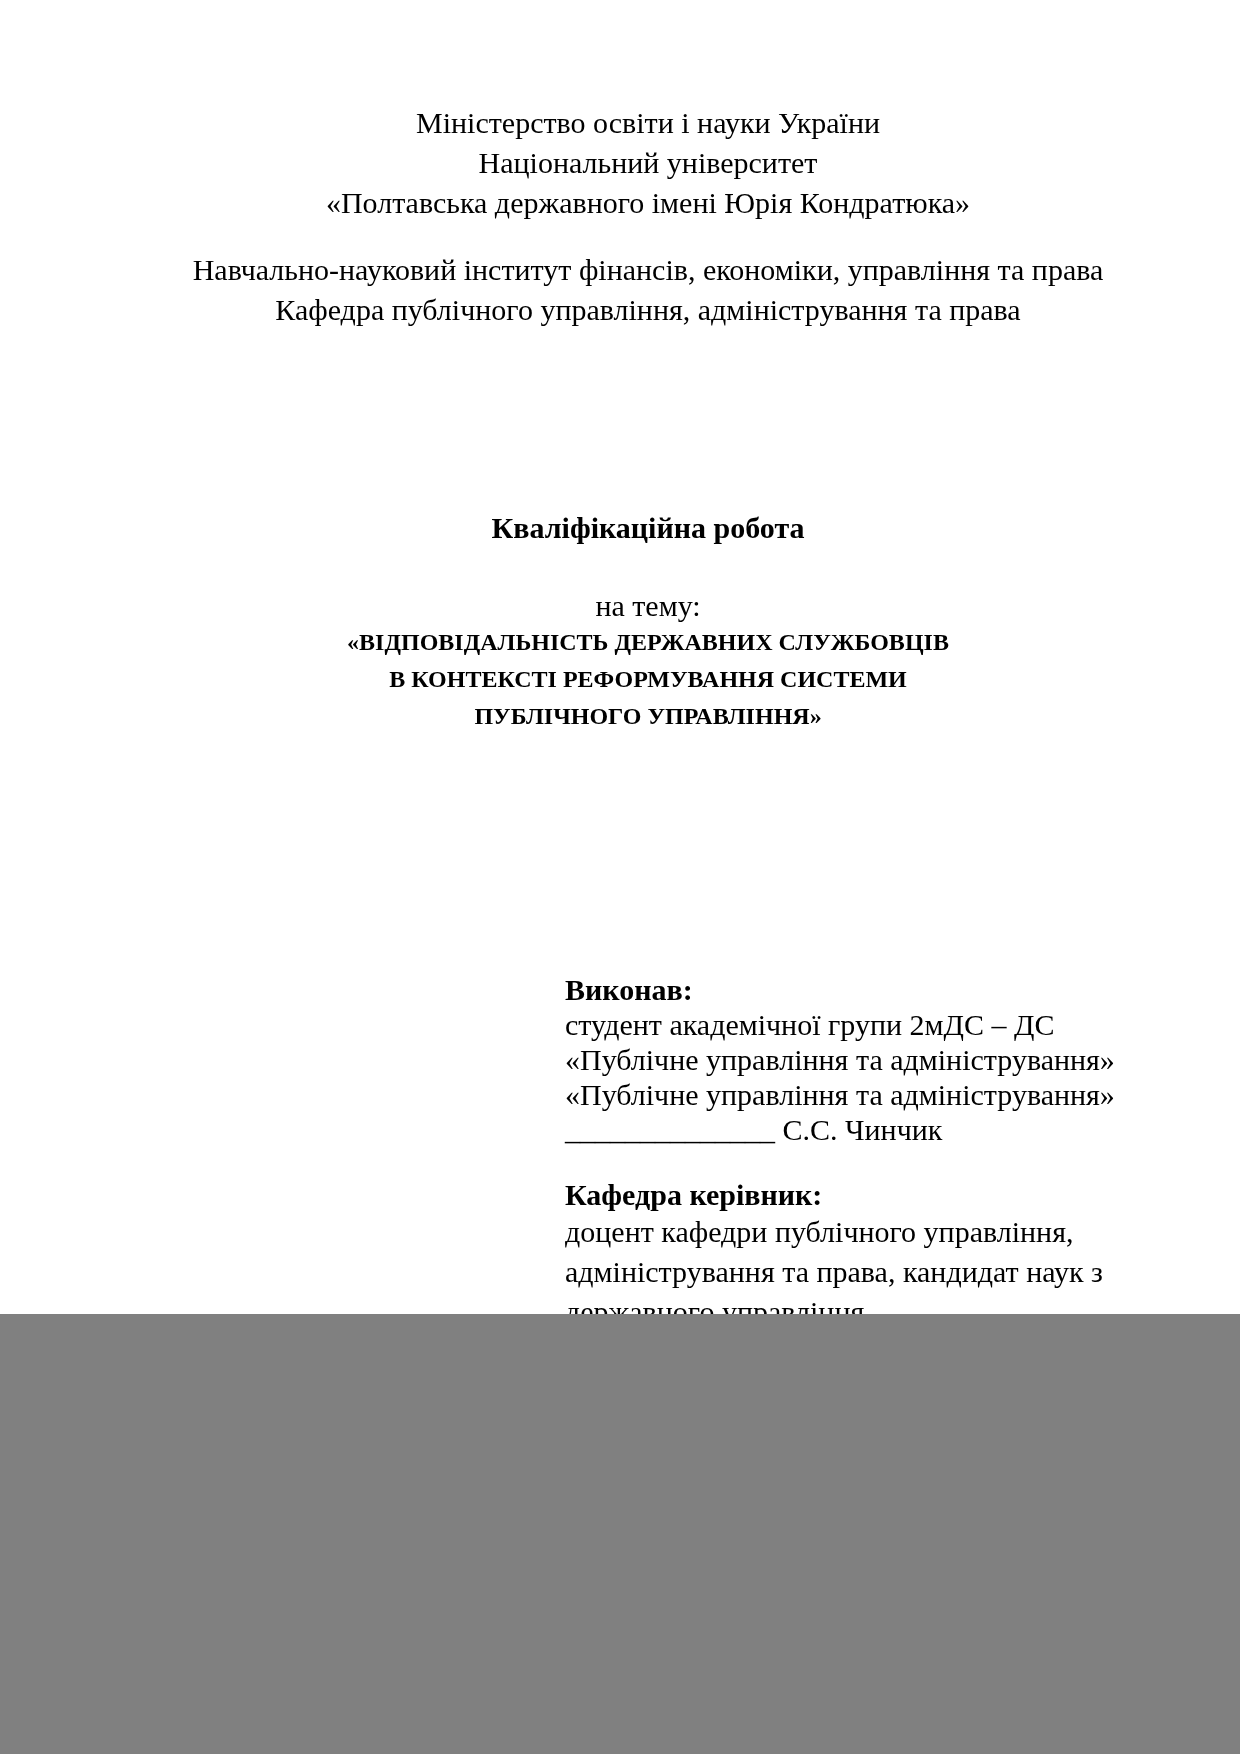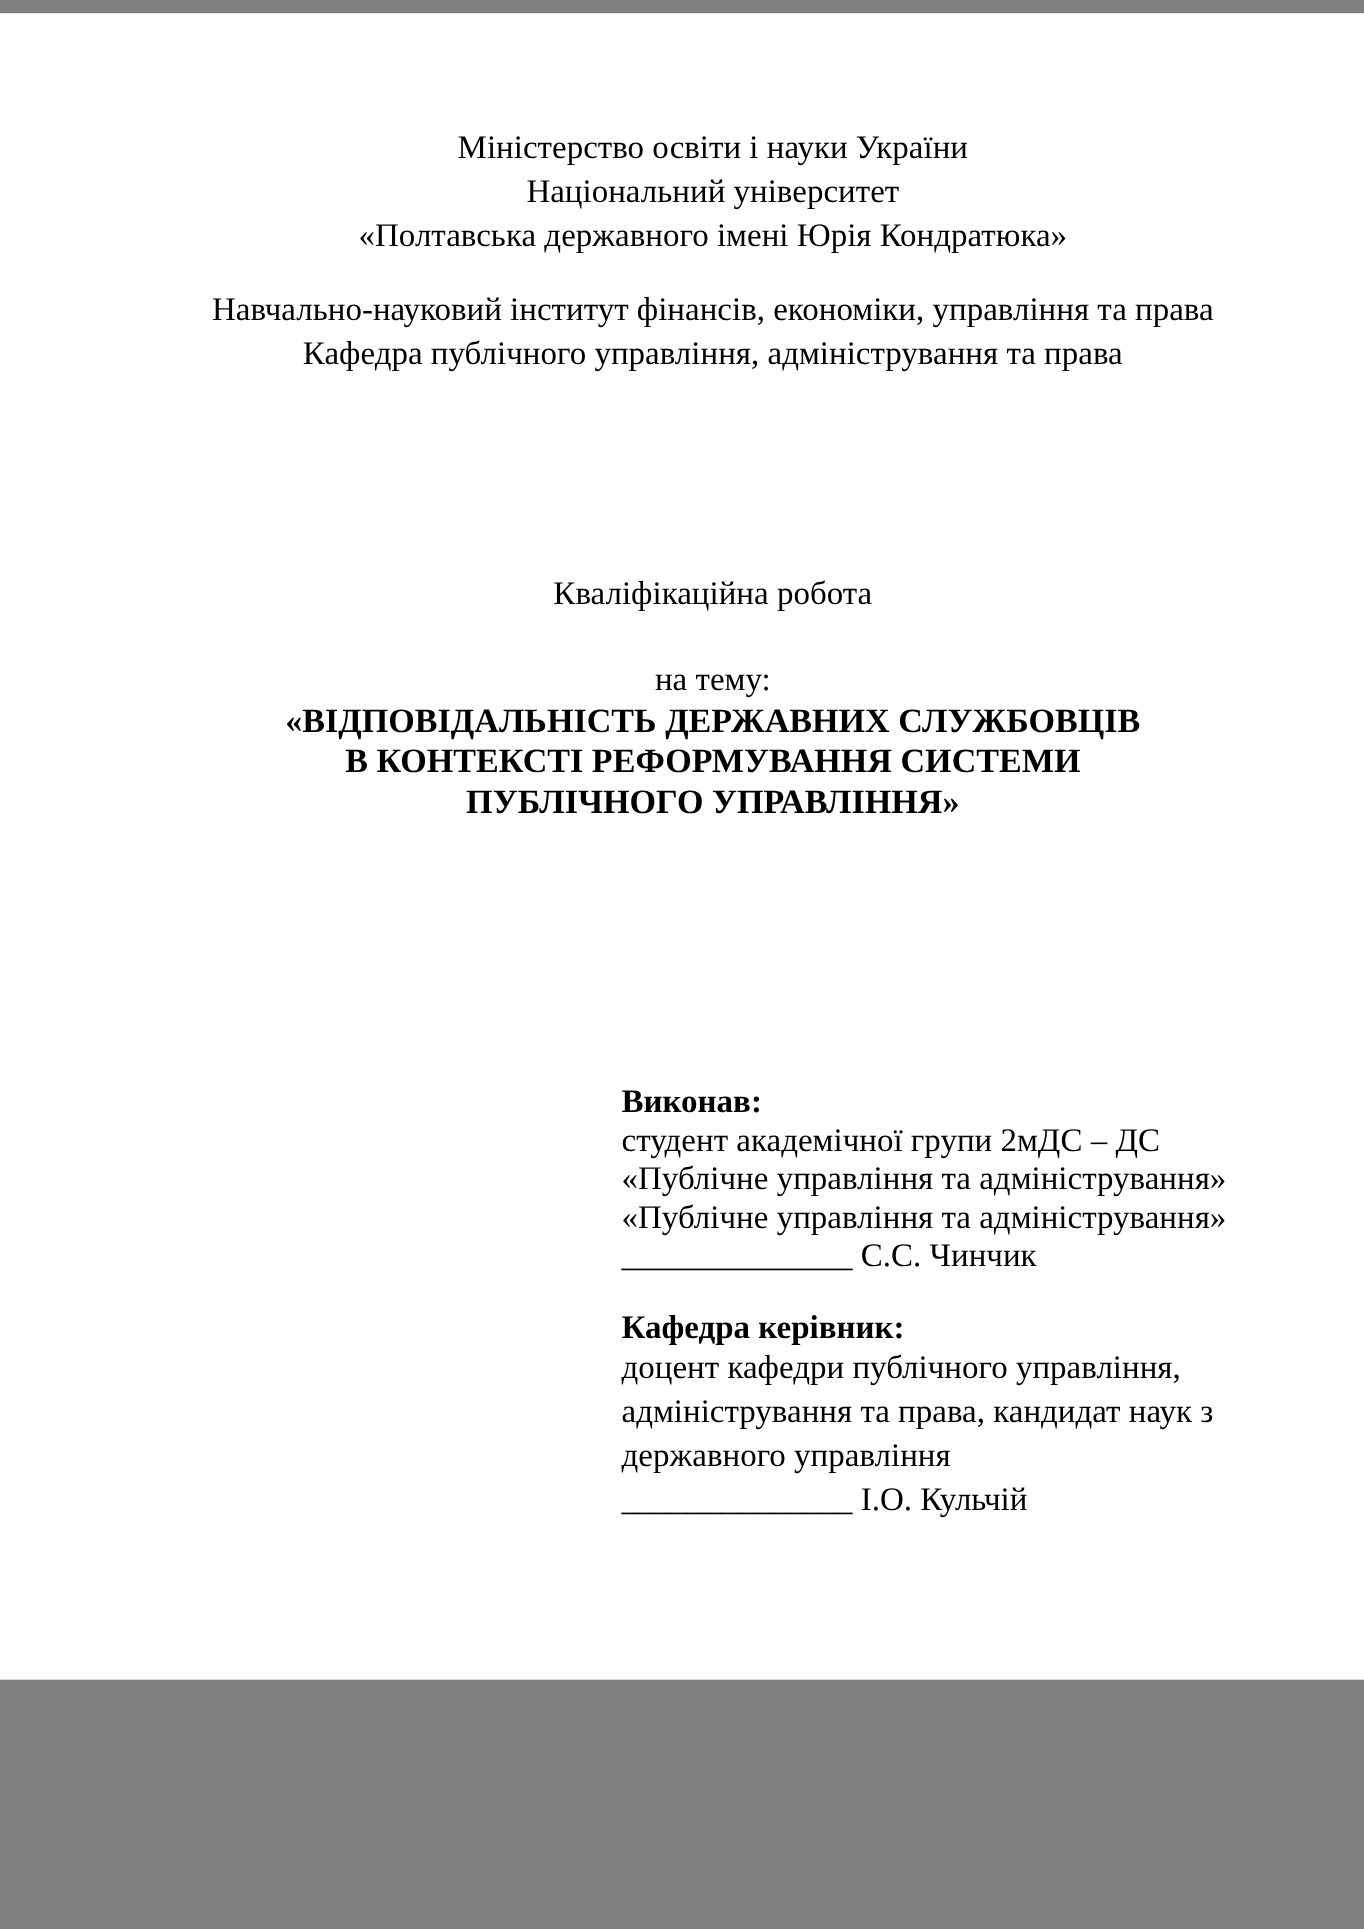--- a/index.html
+++ b/index.html
@@ -3,48 +3,48 @@
 <meta charset="utf-8">
 <style>
   html, body {
     margin: 0;
     padding: 0;
     background: #808080;
   }
   .page {
     position: relative;
     width: 1240px;
-    height: 1515px;
-    margin: 12px auto;
+    height: 1314px;
+    margin: 0 auto;
     background: #ffffff;
     color: #000000;
     font-family: "Liberation Serif", "DejaVu Serif", serif;
     font-size: 30px;
     box-sizing: border-box;
     padding: 103px 92px 0 148px;
     overflow: hidden;
   }
   .center { text-align: center; }
   .hdr-line { line-height: 40px; }
   .institute-line { margin-top: 27px; }
   .work-type {
     margin-top: 180px;
     line-height: 35px;
-    font-weight: normal;
+    font-weight: bold;
     text-align: center;
   }
   .topic-block {
     margin-top: 42px;
     text-align: center;
   }
   .topic-label { line-height: 37px; }
   .title-line {
     line-height: 37px;
     font-weight: bold;
-    font-size: 31px;
+    font-size: 24px;
   }
   .credits {
     margin-left: 417px;
     margin-top: 237px;
   }
   .credits .cr-line { line-height: 35px; }
   .credits .cr-label { font-weight: bold; line-height: 35px; }
   .credits .sup-label { margin-top: 30px; font-weight: bold; line-height: 35px; }
   .credits .sup-line { line-height: 40px; }
   .signature { white-space: nowrap; }

